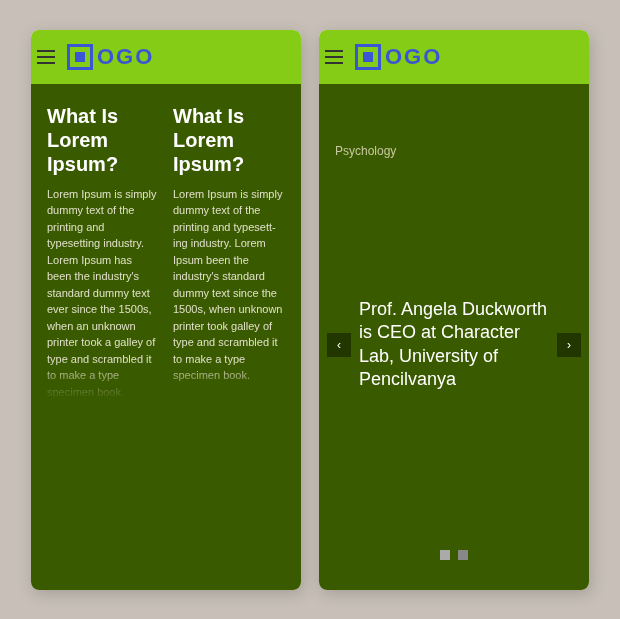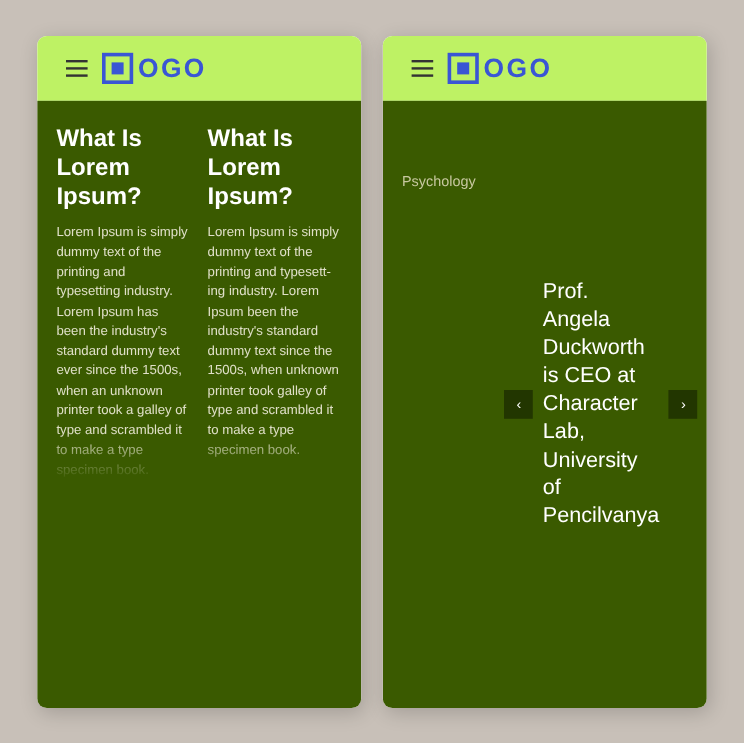--- a/index.html
+++ b/index.html
@@ -30,22 +30,22 @@
       overflow: hidden;
       box-shadow: 2px 4px 16px rgba(0,0,0,0.18);
       display: flex;
       flex-direction: column;
     }
 
     
     .navbar {
       display: flex;
       align-items: center;
-      padding: 10px 24px;
-      background: #bef264;
+      padding: 10px 6px;
+      background: #84cc16;
       height: 54px;
       flex-shrink: 0;
     }
 
     .hamburger-icon {
       display: flex;
       flex-direction: column;
       gap: 4px;
       margin-right: 12px;
       cursor: pointer;
@@ -115,21 +115,22 @@
       font-size: 11px;
       color: #e0e0c8;
       line-height: 1.5;
     }
 
     
     .phone2-green {
       padding: 20px 0 20px 0;
       position: relative;
       display: flex;
-      flex-direction: row;
+      flex-direction: column;
+      justify-content: space-between;
     }
 
     .category-label {
       font-size: 12px;
       color: #c8c8a0;
       padding: 0 16px;
       margin-bottom: 12px;
       margin-top: 40px;
     }
 

